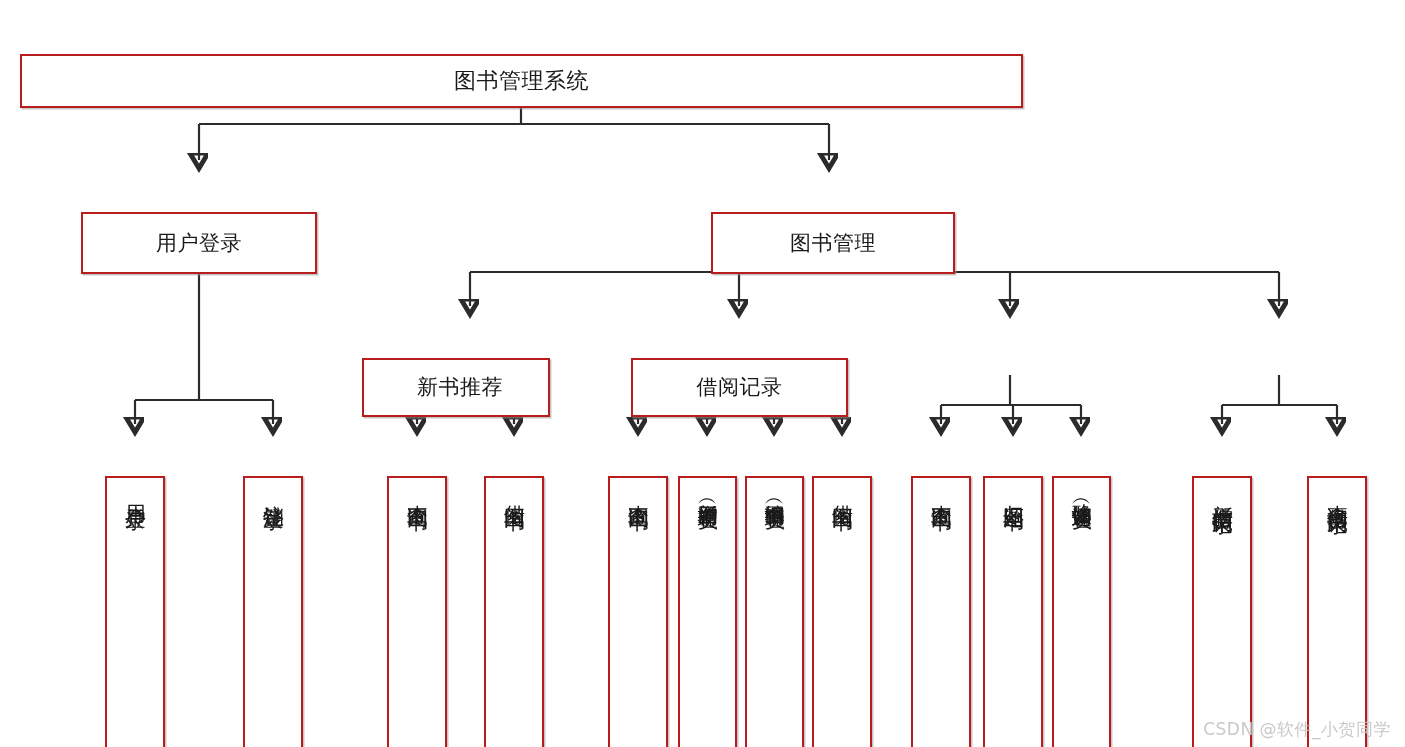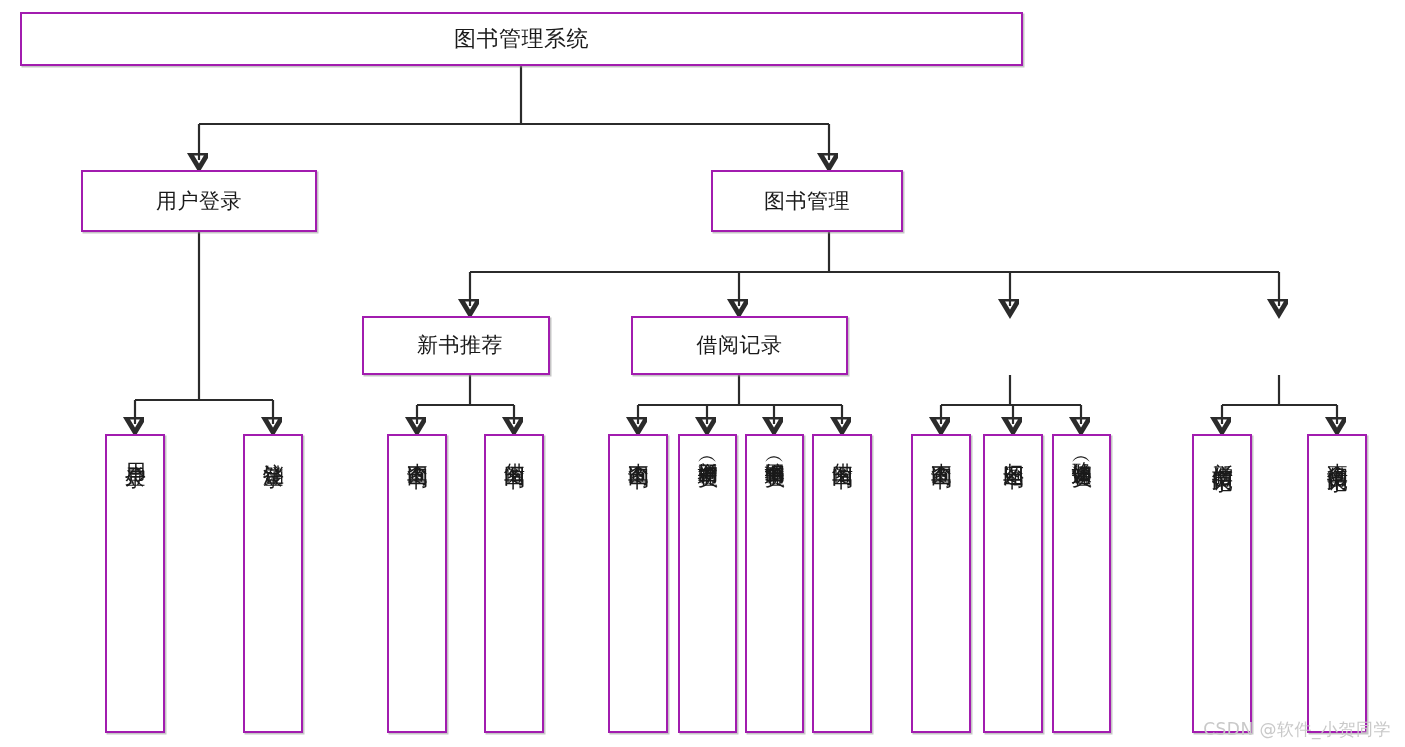--- a/index.html
+++ b/index.html
@@ -14,26 +14,27 @@
     position: relative;
     width: 1405px;
     height: 747px;
     background: #ffffff;
     overflow: hidden;
   }
   .node {
     position: absolute;
     box-sizing: border-box;
     background: #ffffff;
-    border: 2px solid #a21caf;
+    border: 2px solid #b91c1c;
     box-shadow: 1.5px 1.5px 0 0 rgba(150,150,150,0.55);
     display: flex;
     align-items: center;
     justify-content: center;
     color: #1a1a1a;
+    margin-top: 42px;
   }
   .node .label {
     font-size: 21px;
     line-height: 1.15;
     letter-spacing: 0.5px;
     white-space: nowrap;
   }
   .node.root .label { font-size: 22px; }
   .node.leaf {
     align-items: flex-start;
@@ -133,21 +134,21 @@
     <path d="M1337,405 L1337,424" marker-end="url(#arrow)"></path>
   </svg>
 
   <div class="node root" style="left:20px; top:12px; width:1003px; height:54px;">
     <span class="label">图书管理系统</span>
   </div>
 
   <div class="node" style="left:81px; top:170px; width:236px; height:62px;">
     <span class="label">用户登录</span>
   </div>
-  <div class="node" style="left:711px; top:170px; width:192px; height:62px;">
+  <div class="node" style="left:711px; top:170px; width:244px; height:62px;">
     <span class="label">图书管理</span>
   </div>
 
   <div class="node" style="left:362px; top:316px; width:188px; height:59px;padding-left:8px;">
     <span class="label">新书推荐</span>
   </div>
   <div class="node" style="left:631px; top:316px; width:217px; height:59px;">
     <span class="label">借阅记录</span>
   </div>
 

